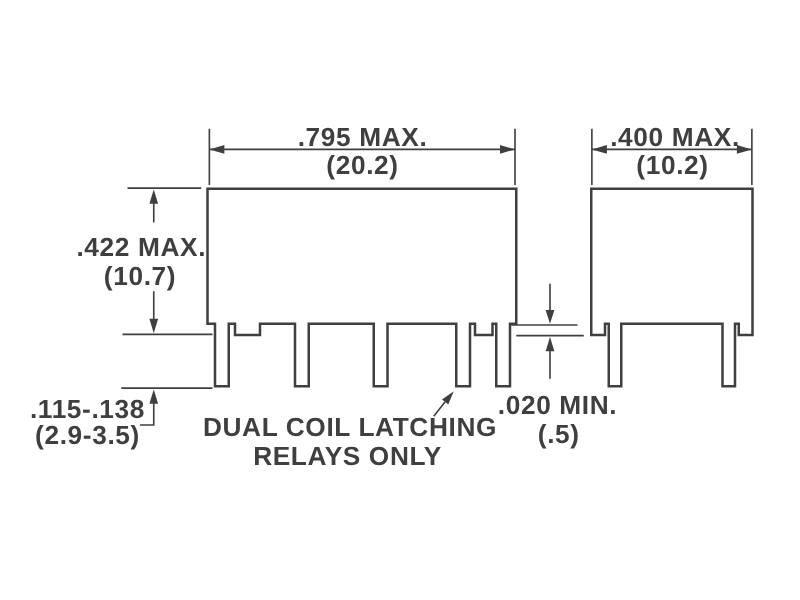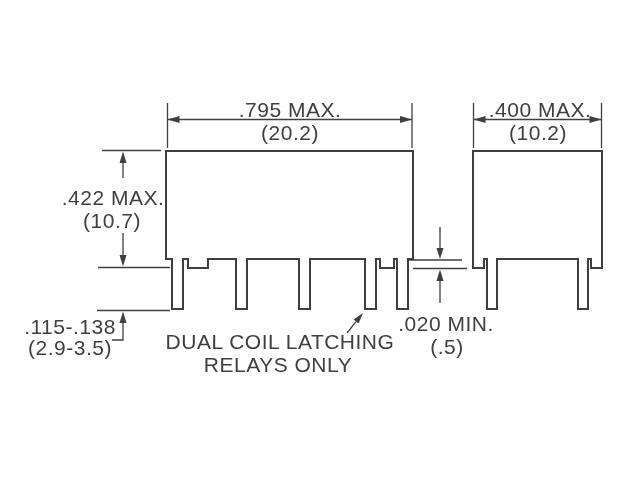--- a/index.html
+++ b/index.html
@@ -6,20 +6,21 @@
     margin: 0;
     padding: 0;
     background: #ffffff;
   }
   .canvas {
     position: relative;
     width: 640px;
     height: 480px;
     background: #ffffff;
     overflow: hidden;
+    font-weight: bold;
   }
   svg text {
     font-family: "Liberation Sans", "DejaVu Sans", sans-serif;
     font-size: 21px;
     letter-spacing: 0.5px;
   }
 </style>
 </head>
 <body>
 

